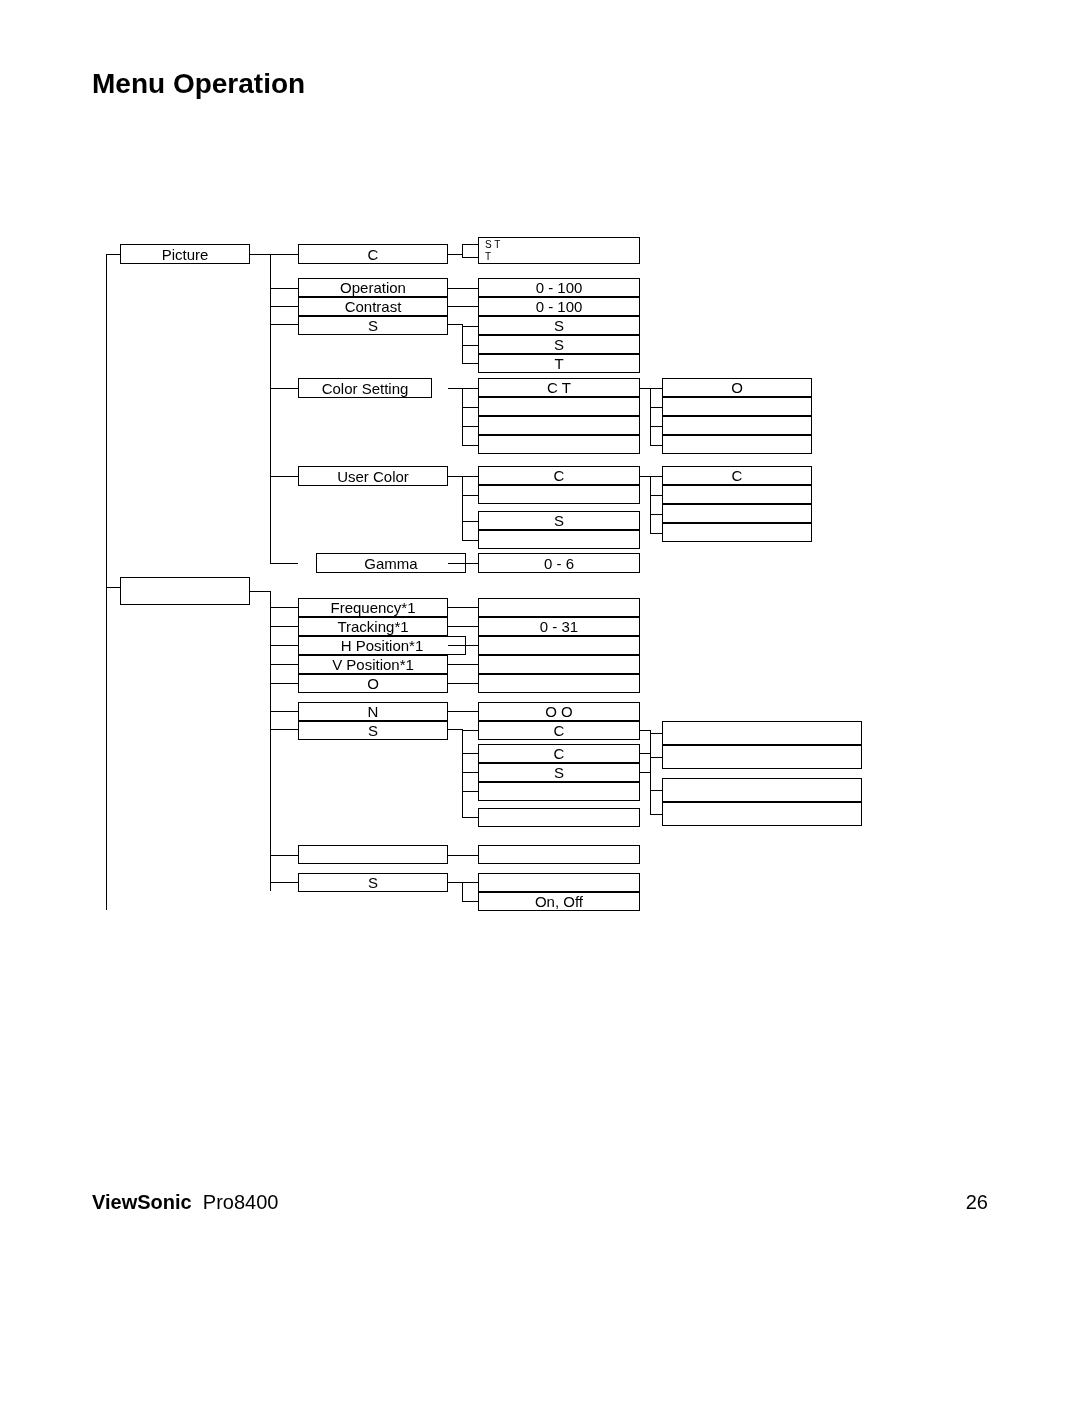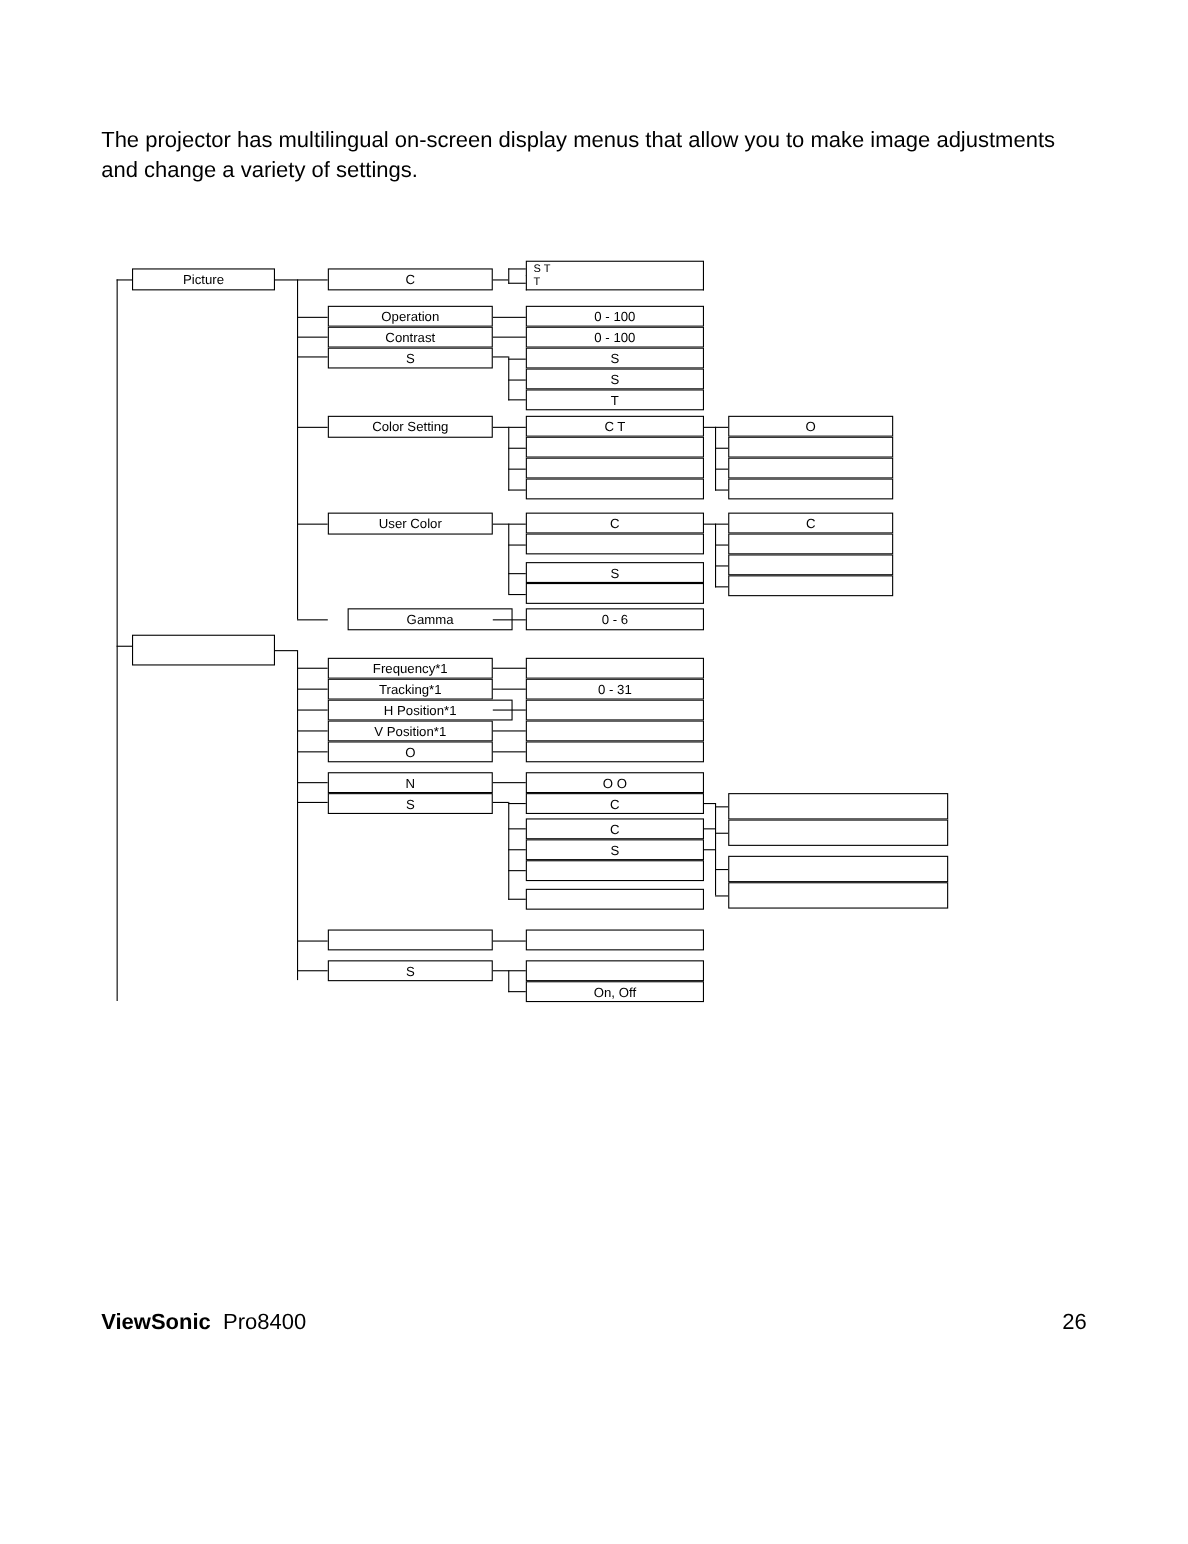--- a/index.html
+++ b/index.html
@@ -36,21 +36,21 @@
     position: absolute;
     left: 0;
     top: 0;
     width: 1080px;
     height: 1404px;
   }
   .cell {
     position: absolute;
     border: 1px solid #000;
     box-sizing: border-box;
-    font-size: 12px;
+    font-size: 15px;
     display: flex;
     align-items: center;
     justify-content: center;
     white-space: nowrap;
     background: #fff;
   }
   .small {
     font-size: 10px;
   }
   .line {
@@ -69,21 +69,21 @@
     right: 92px;
     bottom: 190px;
     font-size: 20px;
   }
 </style>
 </head>
 <body>
 
 <div class="page">
 
-  <div class="body-text">The projector has multilingual on-screen display menus that allow you to make image adjustments and change a variety of settings.</div>
+  <div class="title">Menu Operation</div>
 
   <div class="diagram">
 
     <div class="line" style="left:106px; top:254px; width:14px; height:1px;"></div>
 
     <div class="line" style="left:106px; top:254px; width:1px; height:656px;"></div>
 
     <div class="line" style="left:106px; top:587px; width:14px; height:1px;"></div>
 
     <div class="cell" style="left:120px; top:244px; width:130px; height:20px;">Picture</div>
@@ -100,21 +100,21 @@
     <div class="line" style="left:270px; top:306px; width:28px; height:1px;"></div>
     <div class="line" style="left:270px; top:324px; width:28px; height:1px;"></div>
     <div class="line" style="left:270px; top:388px; width:28px; height:1px;"></div>
     <div class="line" style="left:270px; top:476px; width:28px; height:1px;"></div>
     <div class="line" style="left:270px; top:563px; width:28px; height:1px;"></div>
 
     <div class="cell" style="left:298px; top:244px; width:150px; height:20px;">C</div>
     <div class="cell" style="left:298px; top:278px; width:150px; height:19px;">Operation</div>
     <div class="cell" style="left:298px; top:297px; width:150px; height:19px;">Contrast</div>
     <div class="cell" style="left:298px; top:316px; width:150px; height:19px;">S</div>
-    <div class="cell" style="left:298px; top:378px; width:150px; height:20px;">Color Setting</div>
+    <div class="cell" style="left:298px; top:378px; width:134px; height:20px;">Color Setting</div>
     <div class="cell" style="left:298px; top:466px; width:150px; height:20px;">User Color</div>
     <div class="cell" style="left:298px; top:553px; width:150px; height:20px;margin-left:18px;">Gamma</div>
 
     <div class="line" style="left:270px; top:607px; width:28px; height:1px;"></div>
     <div class="line" style="left:270px; top:626px; width:28px; height:1px;"></div>
     <div class="line" style="left:270px; top:645px; width:28px; height:1px;"></div>
     <div class="line" style="left:270px; top:664px; width:28px; height:1px;"></div>
     <div class="line" style="left:270px; top:683px; width:28px; height:1px;"></div>
     <div class="line" style="left:270px; top:711px; width:28px; height:1px;"></div>
     <div class="line" style="left:270px; top:729px; width:28px; height:1px;"></div>

